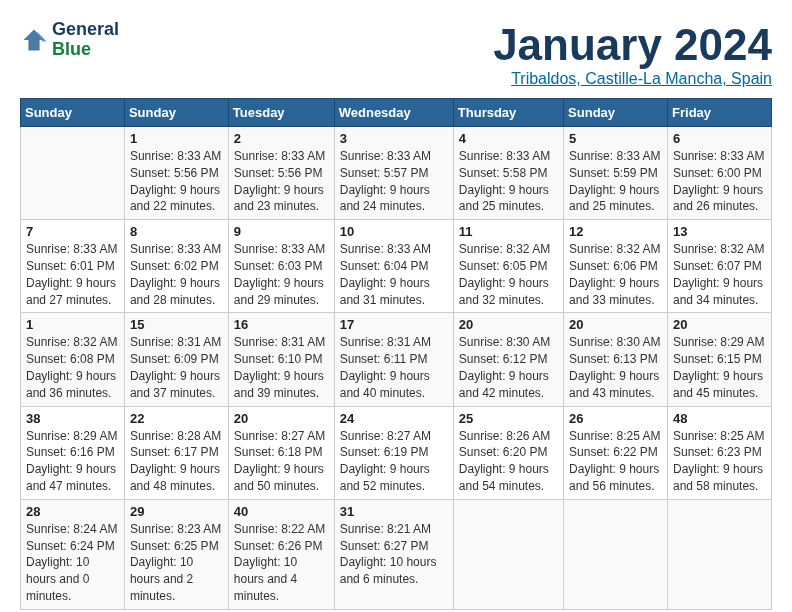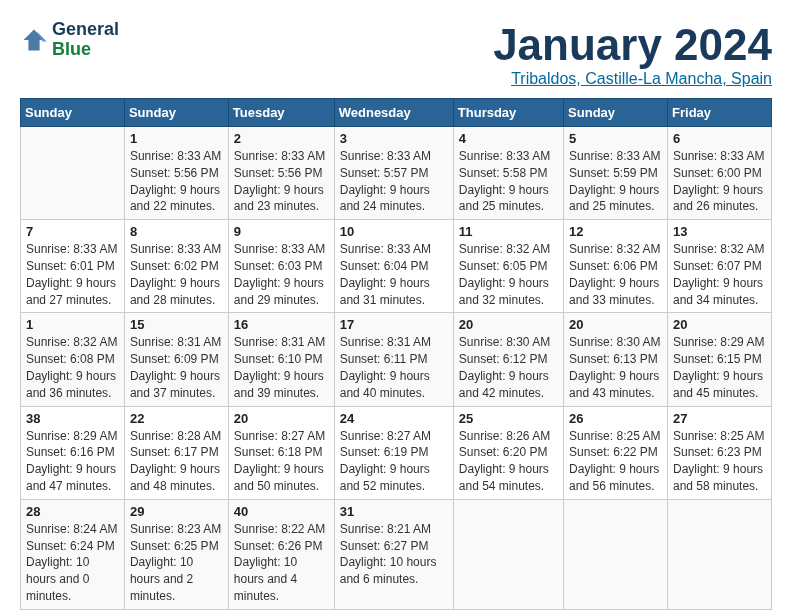--- a/index.html
+++ b/index.html
@@ -229,21 +229,21 @@
         </td>
         <td>
           <span class="day-number">25</span>
           <div class="day-info">Sunrise: 8:26 AM<br>Sunset: 6:20 PM<br>Daylight: 9 hours and 54 minutes.</div>
         </td>
         <td>
           <span class="day-number">26</span>
           <div class="day-info">Sunrise: 8:25 AM<br>Sunset: 6:22 PM<br>Daylight: 9 hours and 56 minutes.</div>
         </td>
         <td>
-          <span class="day-number">27</span>
+          <span class="day-number">48</span>
           <div class="day-info">Sunrise: 8:25 AM<br>Sunset: 6:23 PM<br>Daylight: 9 hours and 58 minutes.</div>
         </td>
       </tr>
       <tr>
         <td>
           <span class="day-number">28</span>
           <div class="day-info">Sunrise: 8:24 AM<br>Sunset: 6:24 PM<br>Daylight: 10 hours and 0 minutes.</div>
         </td>
         <td>
           <span class="day-number">29</span>

